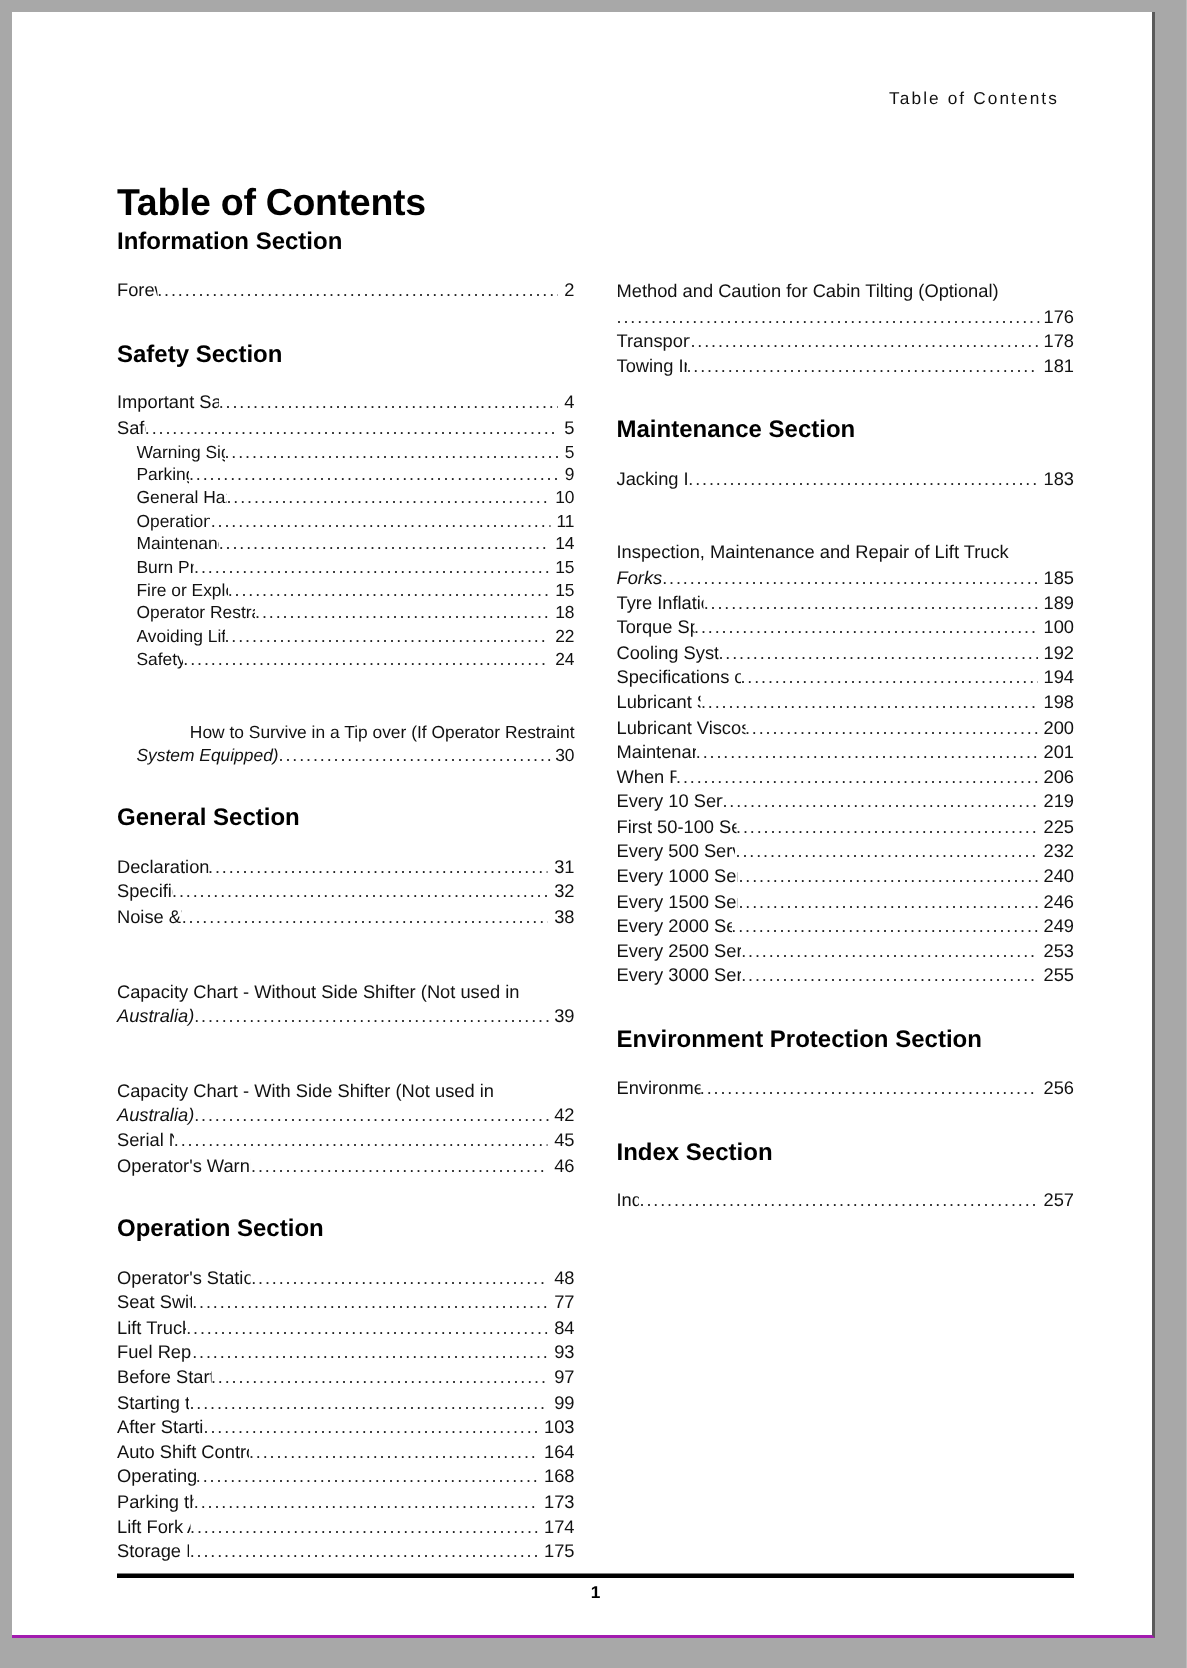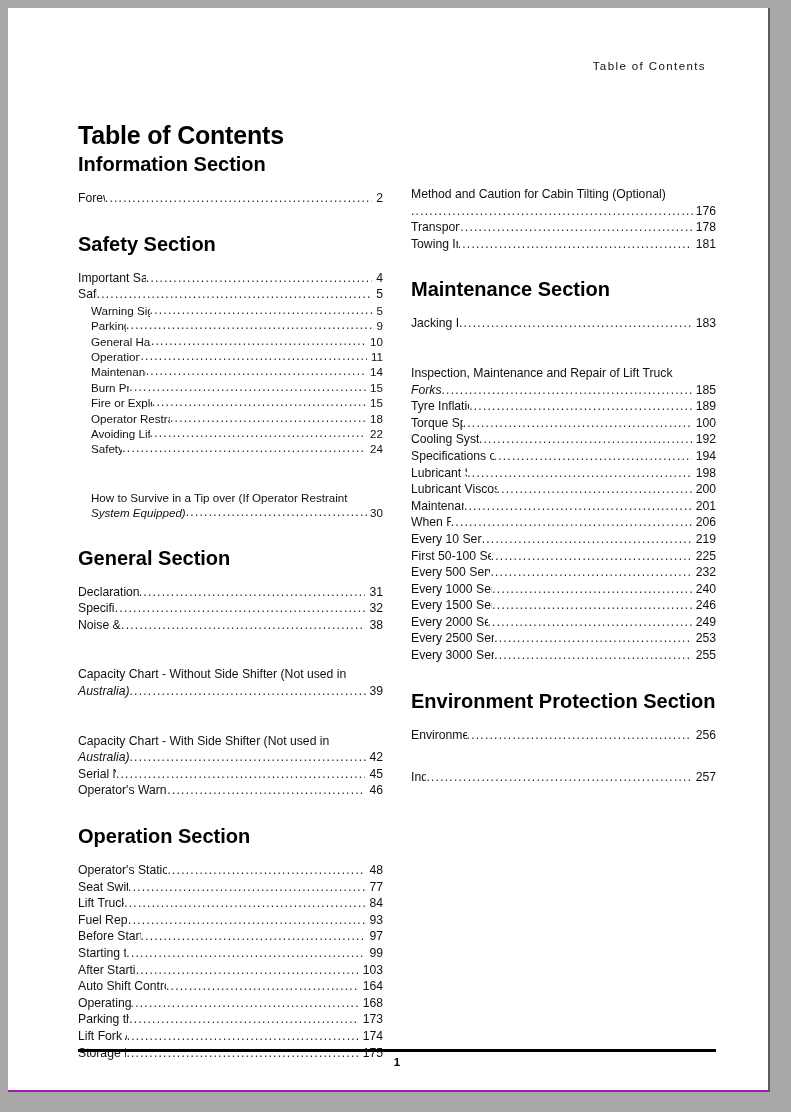--- a/index.html
+++ b/index.html
@@ -62,21 +62,21 @@
     top: 145px;
     width: 638px;
     display: flex;
     gap: 28px;
   }
   .col {
     width: 305px;
     flex: 0 0 305px;
   }
   .sec-head {
-    font-size: 20px;
+    font-size: 16px;
     font-weight: bold;
     color: #000;
     margin: 0 0 14px 0;
     line-height: 1.15;
   }
   .col > .block + .block {
     margin-top: 0;
   }
   .block { margin-bottom: 26px; }
 
@@ -114,21 +114,21 @@
     color: #111;
     line-height: 16.6px;
     margin-top: 33px;
   }
   .entry-wrap .l1 { white-space: nowrap; }
   .entry-wrap .l2 {
     display: flex;
     align-items: flex-end;
     white-space: nowrap;
   }
-  .entry-wrap.indent { padding-left: 13px; font-size: 11.6px; line-height: 15.4px;}
+  .entry-wrap.indent { padding-left: 13px; font-size: 11.6px; line-height: 15.4px; text-align: right;}
   .entry-wrap .l2 .label { flex: 0 1 auto; font-style: italic; }
   .entry-wrap .l2 .dots {
     flex: 1 1 auto;
     overflow: hidden;
     white-space: nowrap;
     letter-spacing: 1.25px;
     color: #222;
     font-size: 12px;
   }
   .entry-wrap .l2 .pg { flex: 0 0 auto; padding-left: 3px; }
@@ -471,20 +471,21 @@
             </div>
             <div class="block">
               <div class="sec-head">Environment Protection Section</div>
               <div class="entry">
                 <span class="label">Environment Protection</span>
                 <span class="dots">................................................................................................................</span>
                 <span class="pg">256</span>
               </div>
             </div>
             <div class="block">
+              <div class="sec-head">Index Section</div>
               <div class="entry">
                 <span class="label">Index</span>
                 <span class="dots">................................................................................................................</span>
                 <span class="pg">257</span>
               </div>
             </div>
           </div>
       </div>
 
       <div class="footer-rule"></div>

